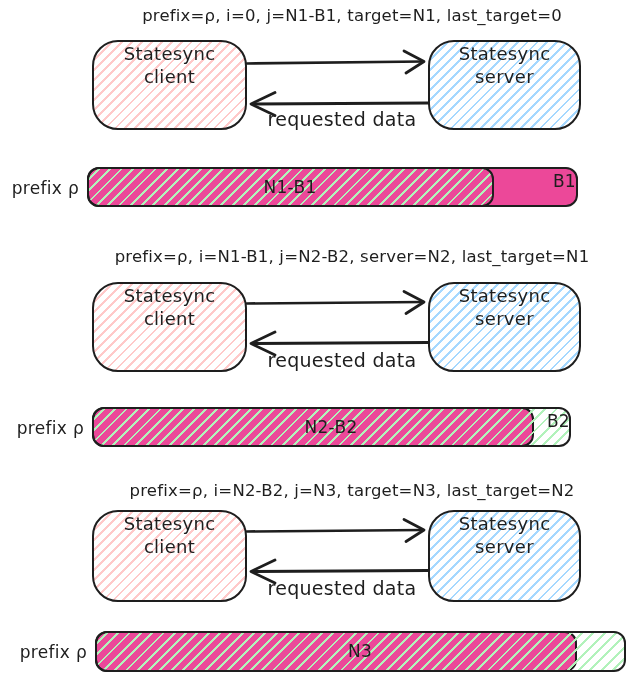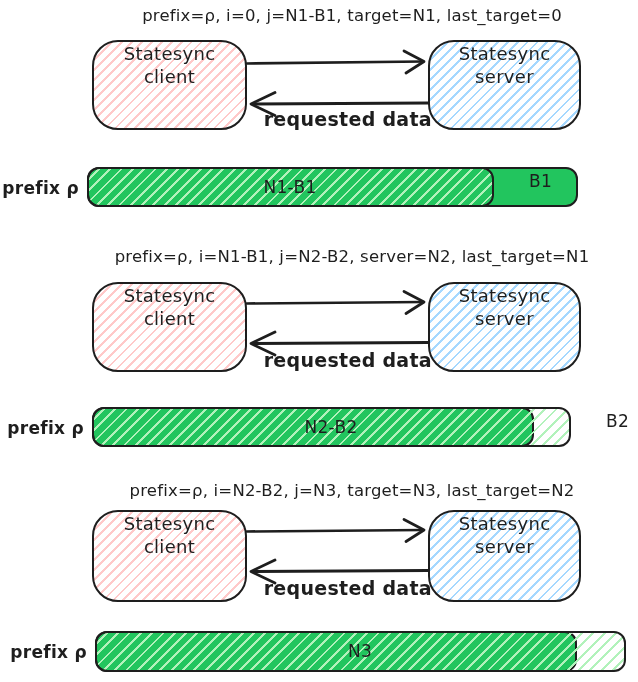--- a/index.html
+++ b/index.html
@@ -34,41 +34,41 @@
     background:repeating-linear-gradient(135deg, rgba(0,0,0,0) 0 5px, var(--server_fill) 5px 7px);
   }
   .arrows{ position:absolute; color:var(--stroke); overflow:visible; }
   .arrows line, .arrows polyline{
     stroke:currentColor; fill:none; stroke-linecap:round; stroke-linejoin:round;
   }
   .arrows .shaft{ stroke-width:2.6; }
   .arrows .shaft.thick{ stroke-width:3.2; }
   .arrows .head{ stroke-width:2.8; }
   .arrow-label{
-    position:absolute; text-align:right; font-size:19px; letter-spacing:.3px; white-space:nowrap;font-weight:bold;
+    position:absolute; text-align:center; font-size:19px; letter-spacing:.3px; white-space:nowrap;
   }
   .prefix-label{
     position:absolute; text-align:right; font-size:17px; letter-spacing:.3px;
-    height:22px; line-height:22px; white-space:nowrap;font-weight:bold;
+    height:22px; line-height:22px; white-space:nowrap;
   }
   .bar{
-    position:absolute; height:40px; background:#22c55e;
+    position:absolute; height:40px; background:#ec4899;
     border:2.5px solid var(--stroke); border-radius:12px;
   }
   .seg-green{
     position:absolute; left:-2.5px; top:-2.5px; height:40px;
     border:2.5px solid var(--stroke); border-radius:12px;
     background:repeating-linear-gradient(135deg, rgba(0,0,0,0) 0 6px, var(--synced_fill) 6px 8px);
     display:flex; align-items:center; justify-content:center;
     font-size:17px; letter-spacing:.3px;
   }
   .seg-rest{
     position:absolute; top:0; bottom:12px; right:0;
-    display:flex; align-items:center; justify-content:flex-start;
-    font-size:17px; letter-spacing:.3px;padding-left:36px;
+    display:flex; align-items:center; justify-content:flex-end;
+    font-size:17px; letter-spacing:.3px;
   }
 </style>
 </head>
 <body>
 
 <div class="canvas">
 
   <div>
     <div class="header" style="top:6px">prefix=ρ, i=0, j=N1-B1, target=N1, last_target=0</div>
 

